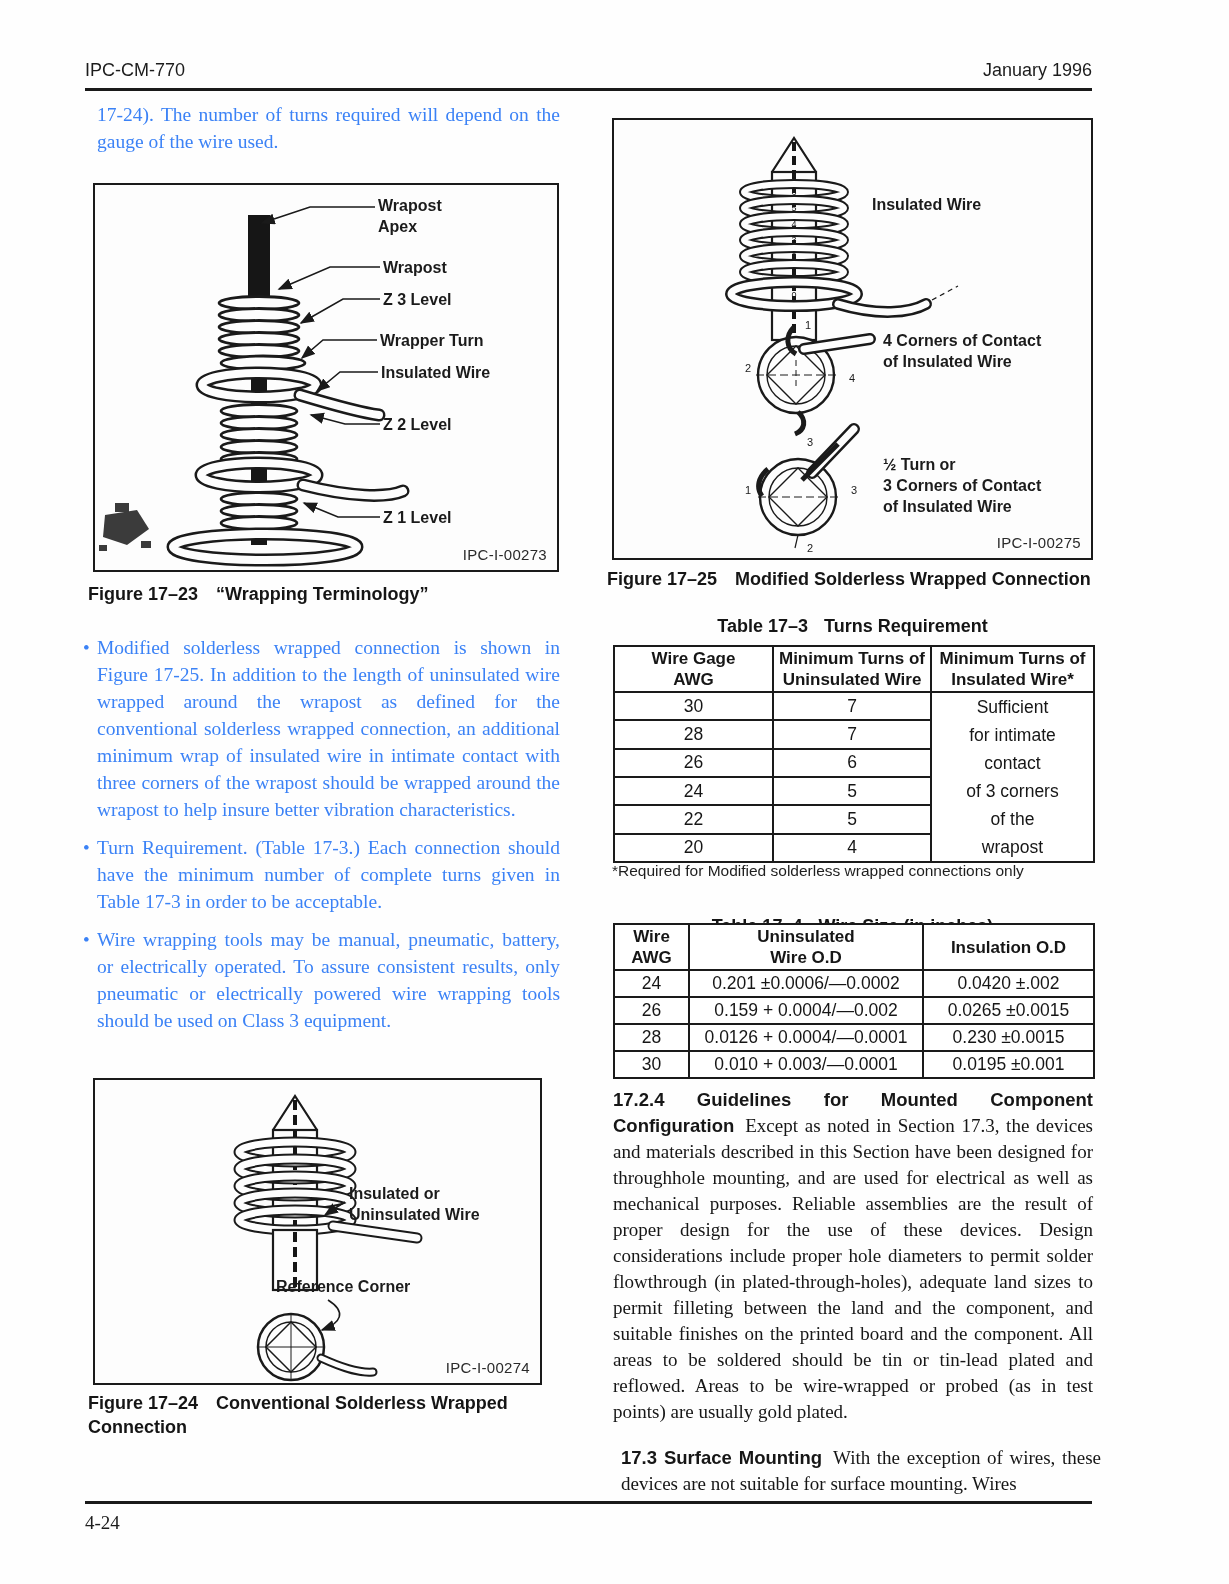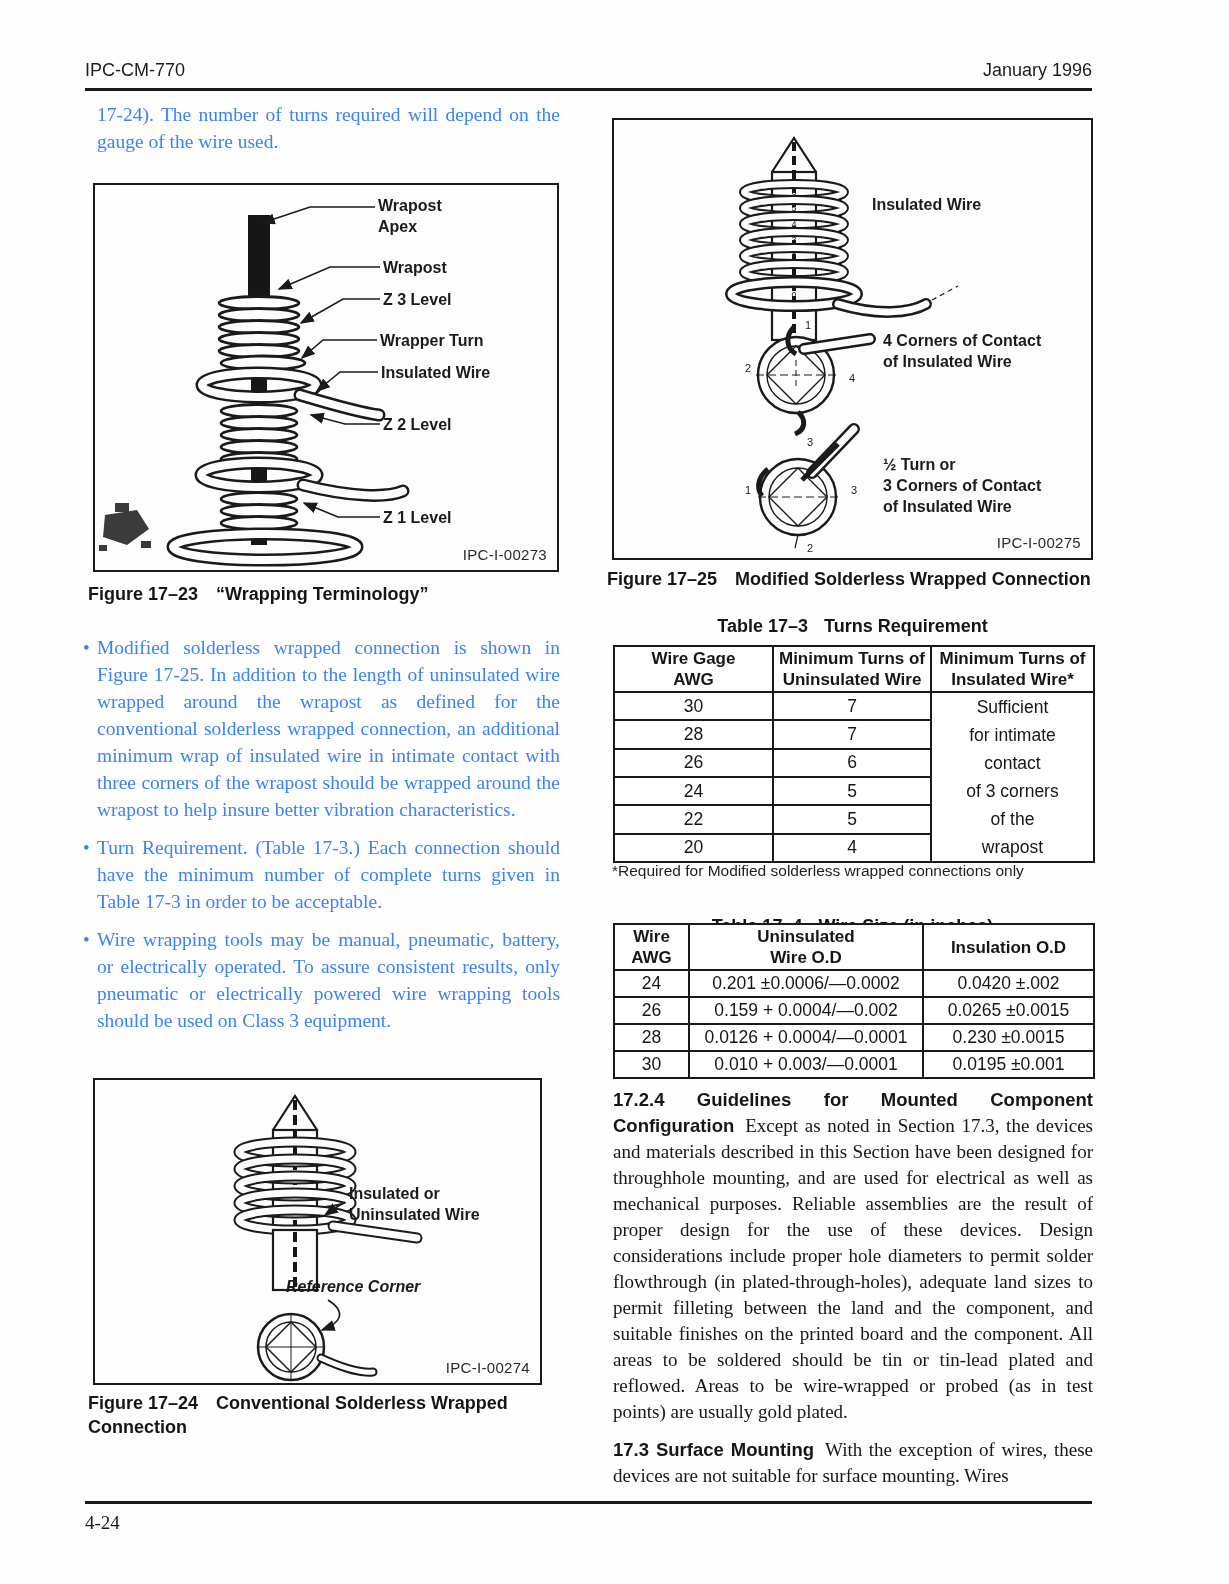--- a/index.html
+++ b/index.html
@@ -185,21 +185,21 @@
       <polygon points="196,242 221,267 196,292 171,267" fill="none" stroke="#1a1a1a" stroke-width="1.5"></polygon>
       <line x1="162" y1="267" x2="230" y2="267" stroke="#1a1a1a" stroke-width="1"></line>
       <line x1="196" y1="233" x2="196" y2="301" stroke="#1a1a1a" stroke-width="1"></line>
       <g fill="none" stroke-linecap="round">
         <path d="M226,278 C252,290 266,293 278,292" stroke="#1a1a1a" stroke-width="9"></path>
         <path d="M226,278 C252,290 266,293 278,292" stroke="#fdfdfd" stroke-width="5"></path>
       </g>
     </svg>
     <span class="fig-label" style="left:254px;top:103px;">Insulated or
 Uninsulated Wire</span>
-    <span class="fig-label" style="left:191px;top:196px;font-style:italic;">Reference Corner</span>
+    <span class="fig-label" style="left:181px;top:196px;">Reference Corner</span>
     <span class="fig-credit" style="right:10px;bottom:7px;">IPC-I-00274</span>
   </div>
 </div>
 <div class="caption" style="left:88px;top:1391px;width:470px;">
   <span class="cap-num">Figure 17–24</span><span>Conventional Solderless Wrapped Connection</span>
 </div>
 
 <div class="fig-box" style="left:612px;top:118px;width:481px;height:442px;">
   <div class="fig-inner">
     <svg width="477" height="438" viewBox="0 0 477 438">
@@ -381,18 +381,18 @@
       <td>0.010 + 0.003/—0.0001</td>
       <td>0.0195 ±0.001</td>
     </tr>
   </tbody>
 </table>
 
 <p class="abs body-text-r" style="left:613px;top:1087px;width:480px;margin:0;">
   <span class="inline-head">17.2.4 Guidelines for Mounted Component Configuration</span><span>Except as noted in Section 17.3, the devices and materials described in this Section have been designed for throughhole mounting, and are used for electrical as well as mechanical purposes. Reliable assemblies are the result of proper design for the use of these devices. Design considerations include proper hole diameters to permit solder flowthrough (in plated-through-holes), adequate land sizes to permit filleting between the land and the component, and suitable finishes on the printed board and the component. All areas to be soldered should be tin or tin-lead plated and reflowed. Areas to be wire-wrapped or probed (as in test points) are usually gold plated.</span>
 </p>
 
-<p class="abs body-text-r" style="left:613px;top:1437px;width:480px;margin:0;">
+<p class="abs body-text-r" style="left:613px;top:1437px;width:480px;margin:8px;">
   <span class="inline-head">17.3 Surface Mounting</span><span>With the exception of wires, these devices are not suitable for surface mounting. Wires</span>
 </p>
 
 <div class="rule" style="left:85px;top:1501px;width:1007px;height:2.5px;"></div>
 <div class="abs pgnum" style="left:85px;top:1512px;">4-24</div>
 
 </body></html>

